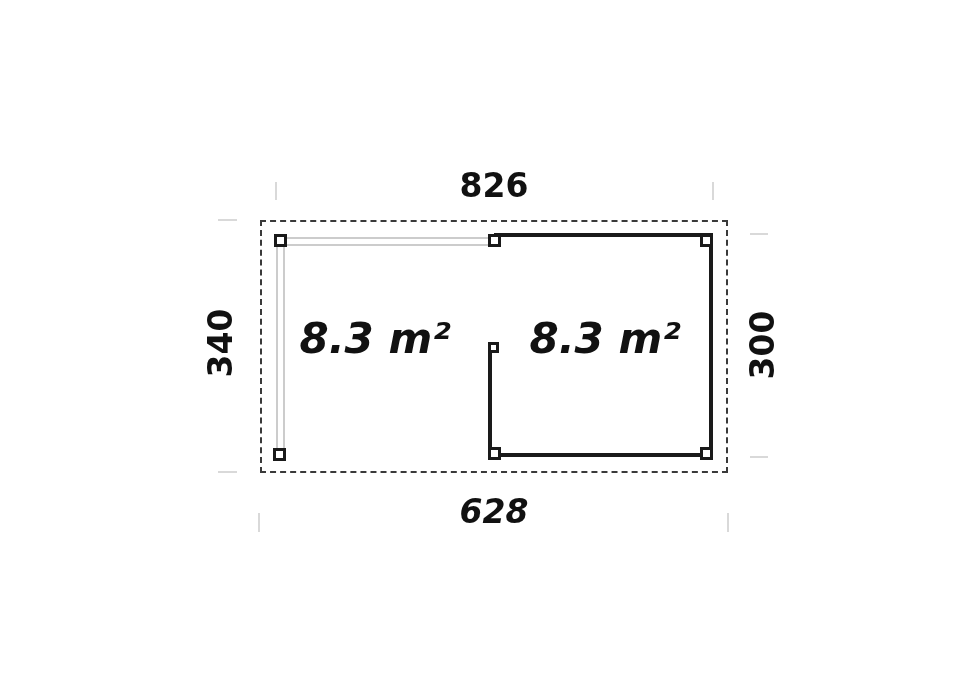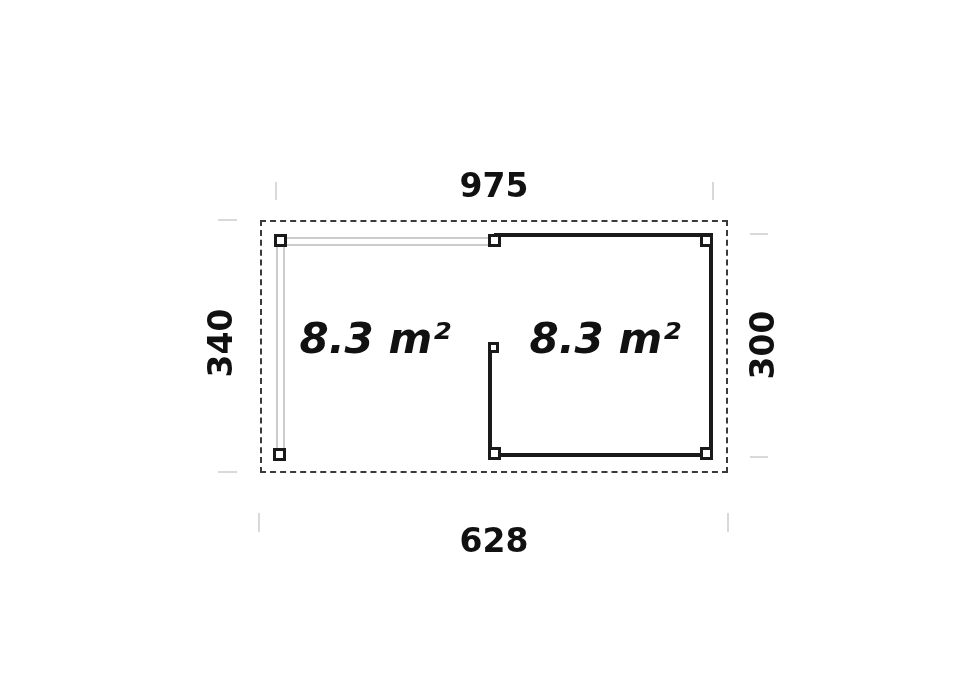--- a/index.html
+++ b/index.html
@@ -77,21 +77,21 @@
   .dim {
     width: 200px; height: 36px;
     line-height: 36px;
     text-align: center;
     font-size: 33px;
     font-weight: 600;
     color: #111111;
     letter-spacing: 0px;
   }
   .dim-top    { left: 394px; top: 168px; }
-  .dim-bottom { left: 394px; top: 523px; }
+  .dim-bottom { left: 394px; top: 494px; font-style: italic; }
   .dim-left   { left: 121px; top: 325px; transform: rotate(-90deg); }
   .dim-right  { left: 663px; top: 327px; transform: rotate(-90deg); }
 
   
   .room-label {
     width: 220px; height: 52px;
     line-height: 52px;
     text-align: center;
     font-size: 42px;
     font-weight: 700;
@@ -127,21 +127,21 @@
 
   <div class="abs ext ext-588-l"></div>
   <div class="abs ext ext-588-r"></div>
   <div class="abs ext ext-628-l"></div>
   <div class="abs ext ext-628-r"></div>
   <div class="abs ext ext-340-t"></div>
   <div class="abs ext ext-340-b"></div>
   <div class="abs ext ext-300-t"></div>
   <div class="abs ext ext-300-b"></div>
 
-  <div class="abs dim dim-top">975</div>
+  <div class="abs dim dim-top">826</div>
   <div class="abs dim dim-bottom">628</div>
   <div class="abs dim dim-left">340</div>
   <div class="abs dim dim-right">300</div>
 
   <div class="abs room-label room-label-left">8.3 m²</div>
   <div class="abs room-label room-label-right">8.3 m²</div>
 
 </div>
 
 </body></html>

